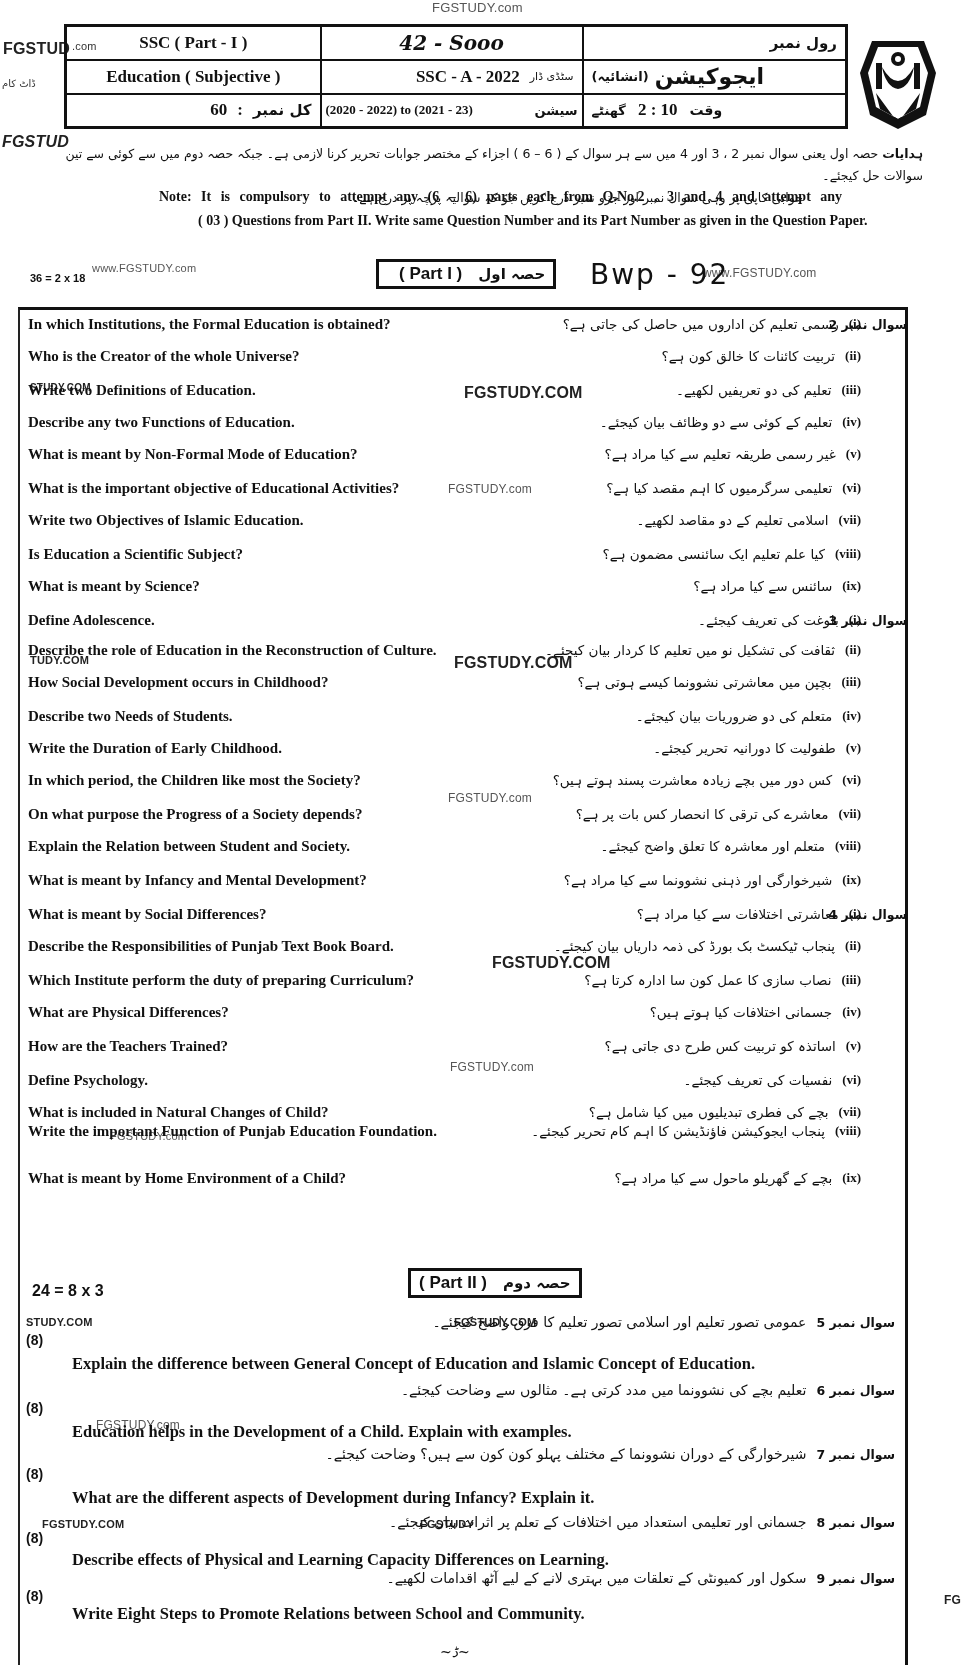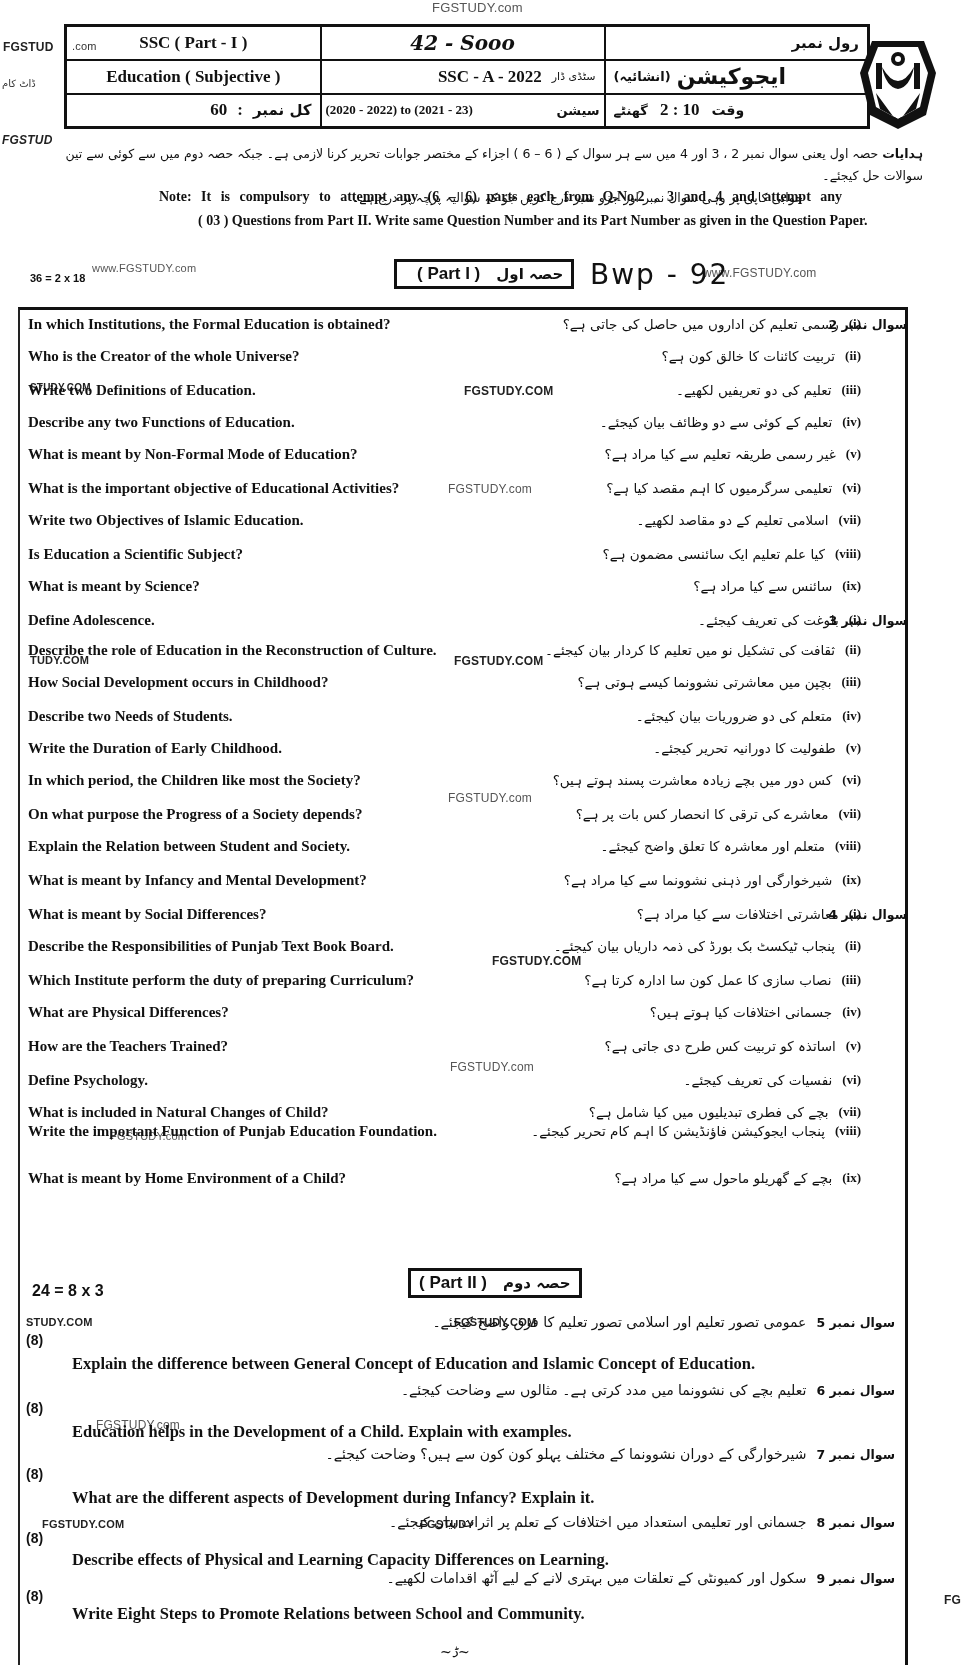--- a/index.html
+++ b/index.html
@@ -1,27 +1,27 @@
 <!DOCTYPE html>
 <html><head>
 <meta charset="utf-8">
 <style>
   * { box-sizing: border-box; margin: 0; padding: 0; }
   html, body { width: 961px; height: 1665px; background: #ffffff; overflow: hidden; }
   body { position: relative; font-family: "DejaVu Serif", "Liberation Serif", serif; color: #111; }
 
   .wm { position: absolute; font-family: "Liberation Sans", sans-serif; color: #333; font-size: 12px; letter-spacing: 0.2px; }
-  .wm.bold { font-weight: bold; color: #222; font-size: 12px; }
+  .wm.bold { font-weight: bold; color: #222; font-size: 16px; }
   .wm.light { color: #555; font-weight: normal; }
 
   
   .hdr-table { position: absolute; left: 64px; top: 24px; width: 781px; height: 105px; border: 3px solid #111; border-collapse: collapse; table-layout: fixed; }
   .hdr-table td { border: 2px solid #111; height: 34px; font-weight: bold; font-size: 17px; text-align: center; vertical-align: middle; white-space: nowrap; overflow: hidden; font-family: "Liberation Serif", serif; }
   .hdr-table td.c1 { width: 255px; }
-  .hdr-table td.c2 { width: 284px; }
+  .hdr-table td.c2 { width: 262px; }
   .hdr-table td.c3 { width: 264px; }
   .hdr-table .ur { font-family: "DejaVu Sans", sans-serif; direction: rtl; }
   .cell-flex { display: flex; justify-content: space-between; align-items: center; padding: 0 8px; }
   .cell-flex.center { justify-content: flex-end; gap: 10px; }
   .urdu-big { font-size: 22px; font-weight: bold; }
   .urdu-sm { font-size: 11px; font-weight: normal; }
   .handwrite { font-family: "DejaVu Serif", serif; font-style: italic; font-size: 20px; }
 
   .logo { position: absolute; left: 858px; top: 33px; width: 80px; height: 98px; }
 
@@ -154,21 +154,21 @@
   <div>
     <span style="font-weight:bold;">ہدایات</span>
     <span>حصہ اول یعنی سوال نمبر 2 ، 3 اور 4 میں سے ہر سوال کے ( 6 – 6 ) اجزاء کے مختصر جوابات تحریر کرنا لازمی ہے۔ جبکہ حصہ دوم میں سے کوئی سے تین سوالات حل کیجئے۔</span>
   </div>
   <div class="line2">جوابی کاپی پر وہی سوال نمبر اور جزو نمبر درج کریں جو کہ سوالیہ پرچہ پر درج ہے۔</div>
 </div>
 <div class="note-en note1">Note: It is compulsory to attempt any (6 – 6) parts each from Q.No.2 , 3 and 4 and attempt any</div>
 <div class="note-en note2">( 03 ) Questions from Part II. Write same Question Number and its Part Number as given in the Question Paper.</div>
 
 <div class="marks" style="left:30px;top:272px;">36 = 2 x 18</div>
-<div class="part-box" style="left:394px;top:259px;padding-left:20px;">
+<div class="part-box" style="left:376px;top:259px;padding-left:20px;">
   <span>( Part I )</span>
   <span class="ur">حصہ اول</span>
 </div>
 <div class="bwp">Bwp - 92</div>
 
 <div class="qbox"></div>
 
 <div id="p1">
     <div class="qrow" style="top: 310px;">
       <span class="en">In which Institutions, the Formal Education is obtained?</span>

